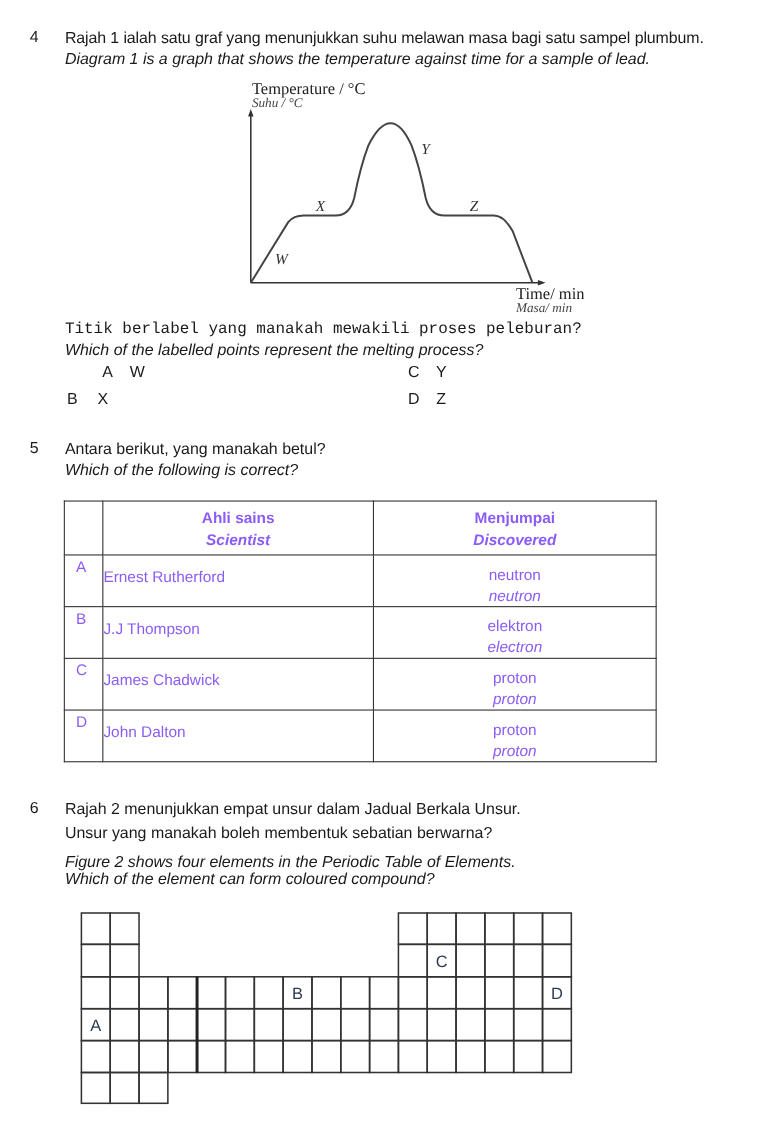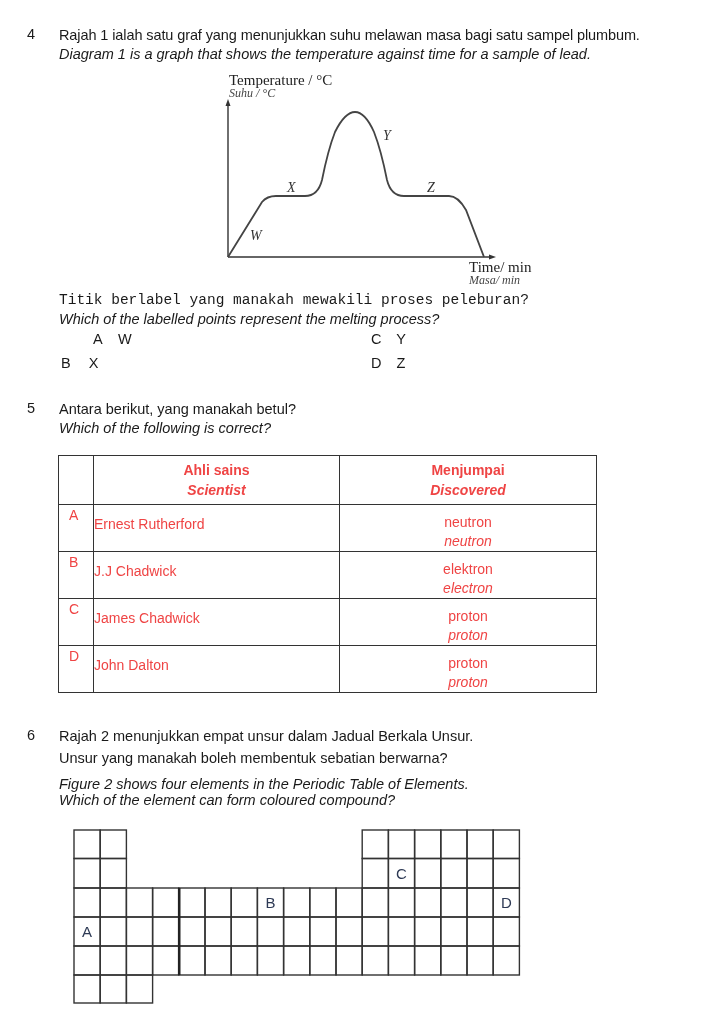--- a/index.html
+++ b/index.html
@@ -13,21 +13,21 @@
   .it { font-style: italic; }
   .line1 { letter-spacing: -0.1px; }
 
   
   #graph { position: absolute; left: 0; top: 0; }
   .serif { font-family: "Liberation Serif", serif; }
 
   
   #q5-table {
     position: absolute; left: 58px; top: 455px;
-    border-collapse: collapse; font-size: 14px; color: #ef4444;
+    border-collapse: collapse; font-size: 14px; color: #8b5cf6;
   }
   #q5-table td, #q5-table th {
     border: 1.3px solid #333; padding: 0; vertical-align: top;
   }
   #q5-table th { font-weight: bold; text-align: center; vertical-align: middle; height: 48px; line-height: 20px; }
   #q5-table td.letter { width: 33px; padding-left: 10px; padding-top: 2px; box-sizing: border-box; }
   #q5-table td.sci { width: 245px; text-align: left; vertical-align: top; padding-top: 11px; box-sizing: border-box; }
   #q5-table td.disc { width: 256px; text-align: center; line-height: 19px; padding-top: 8px; box-sizing: border-box; }
   #q5-table tr.row { height: 47px; }
 
@@ -105,21 +105,21 @@
   <tr class="row">
     <td class="letter">A</td>
     <td class="sci">Ernest Rutherford</td>
     <td class="disc">
       <div>neutron</div>
       <div class="it">neutron</div>
     </td>
   </tr>
   <tr class="row">
     <td class="letter">B</td>
-    <td class="sci">J.J Chadwick</td>
+    <td class="sci">J.J Thompson</td>
     <td class="disc">
       <div>elektron</div>
       <div class="it">electron</div>
     </td>
   </tr>
   <tr class="row">
     <td class="letter">C</td>
     <td class="sci">James Chadwick</td>
     <td class="disc">
       <div>proton</div>

